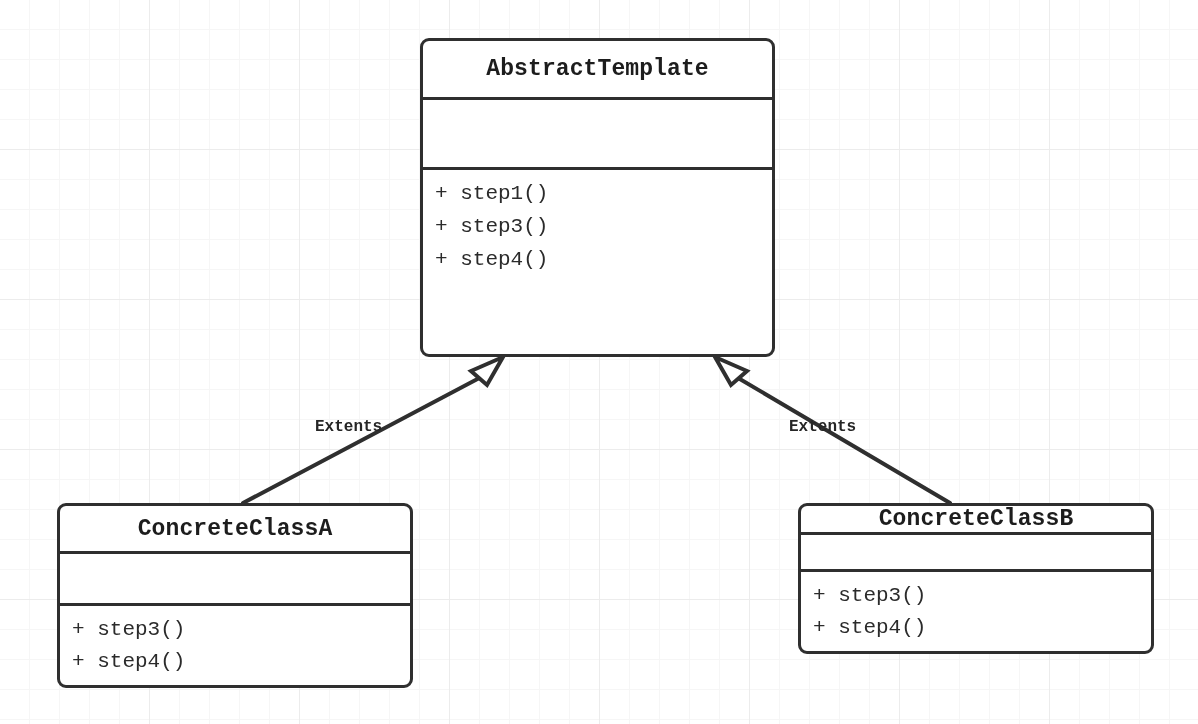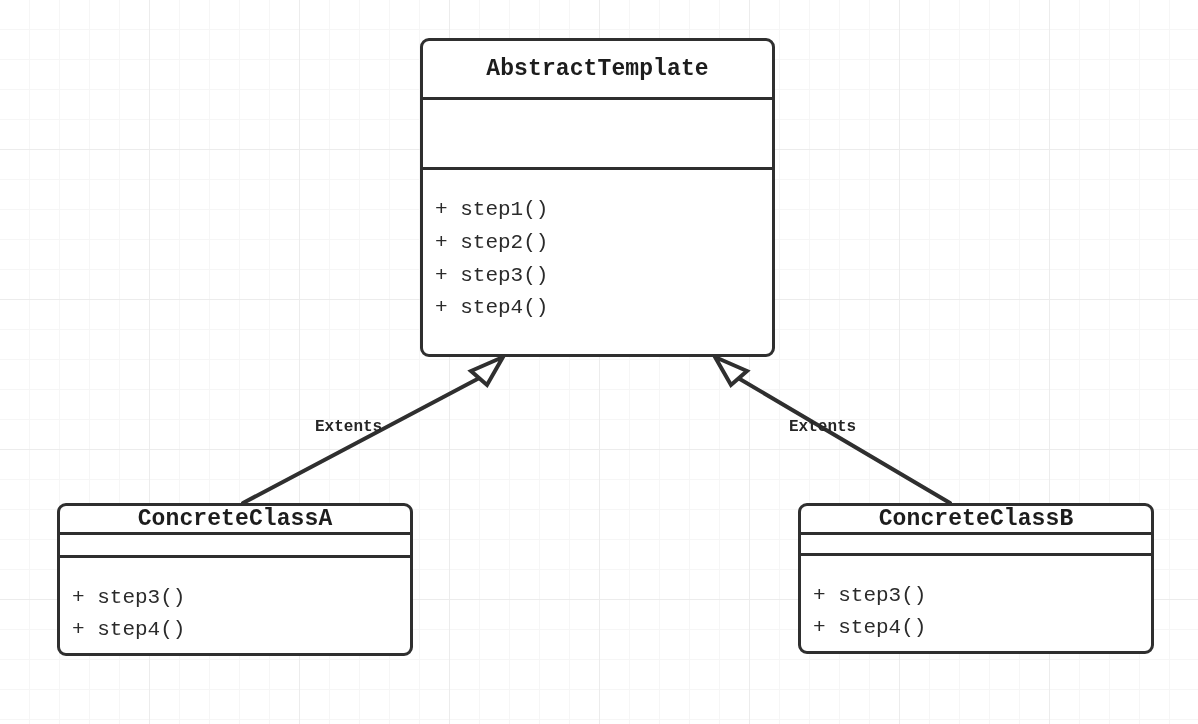--- a/index.html
+++ b/index.html
@@ -56,21 +56,20 @@
     padding: 6px 12px;
     font-size: 21px;
     color: #2b2b2b;
   }
   .class-operations {
     box-sizing: border-box;
     padding: 8px 12px 6px 12px;
     font-size: 21px;
     color: #2b2b2b;
     flex: 1 1 auto;
-    margin-top: 16px;
   }
   .member-line {
     line-height: 1.56;
     white-space: pre;
     color: #2b2b2b;
   }
   .edge-label {
     position: absolute;
     font-weight: bold;
     font-size: 16px;
@@ -85,21 +84,21 @@
     width: 355px;
     height: 319px;
   }
   #class-abstract-template .class-name { height: 59px; }
   #class-abstract-template .class-attributes { height: 70px; }
 
   #class-concrete-a {
     left: 57px;
     top: 503px;
     width: 356px;
-    height: 153px;
+    height: 185px;
   }
   #class-concrete-a .class-name { height: 58px; }
   #class-concrete-a .class-attributes { height: 59px; }
 
   #class-concrete-b {
     left: 798px;
     top: 503px;
     width: 356px;
     height: 151px;
   }
@@ -125,21 +124,20 @@
       <line x1="950" y1="503" x2="733" y2="375" stroke="#2f2f2f" stroke-width="4" stroke-linecap="round"></line>
       <polygon points="715,357 747,371 731,385" fill="#ffffff" stroke="#2f2f2f" stroke-width="4" stroke-linejoin="miter"></polygon>
     </g>
   </svg>
 
   <div class="uml-class" id="class-abstract-template">
     <div class="class-name">AbstractTemplate</div>
     <div class="class-attributes"></div>
     <div class="class-operations">
       <div class="member-line">+ step1()</div>
-      <div class="member-line">+ step2()</div>
       <div class="member-line">+ step3()</div>
       <div class="member-line">+ step4()</div>
     </div>
   </div>
 
   <div class="uml-class" id="class-concrete-a">
     <div class="class-name">ConcreteClassA</div>
     <div class="class-attributes"></div>
     <div class="class-operations">
       <div class="member-line">+ step3()</div>

